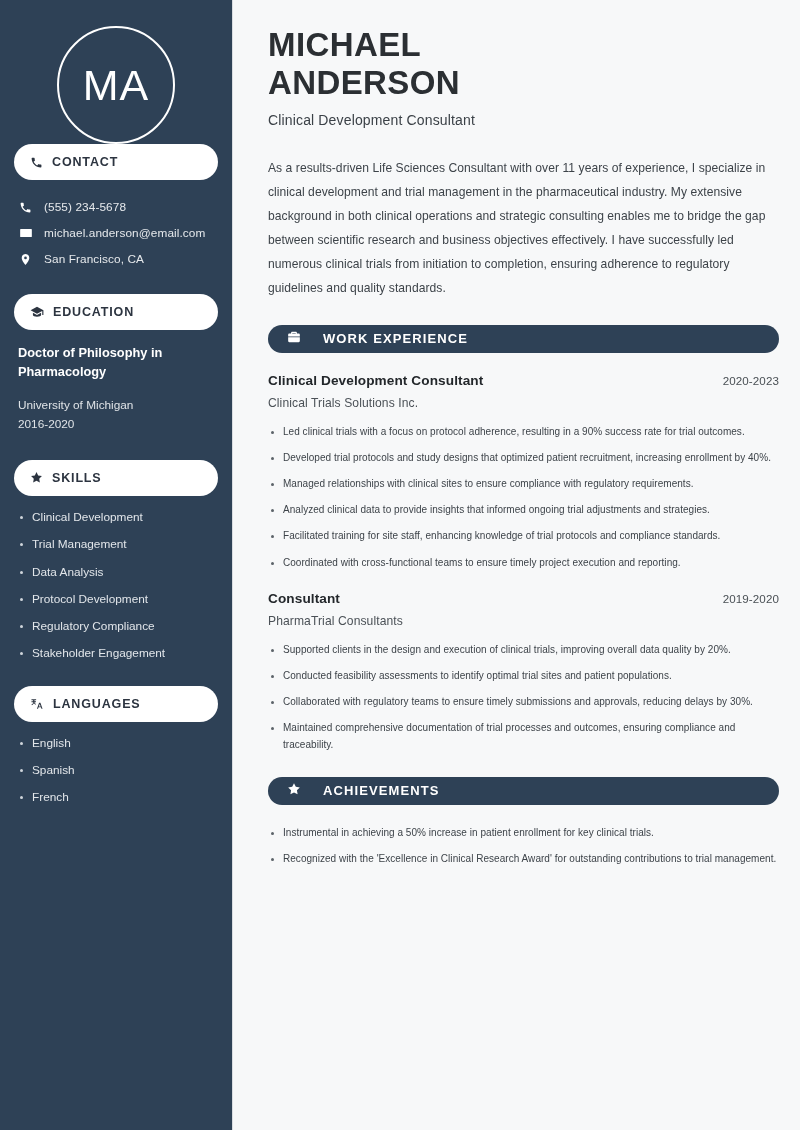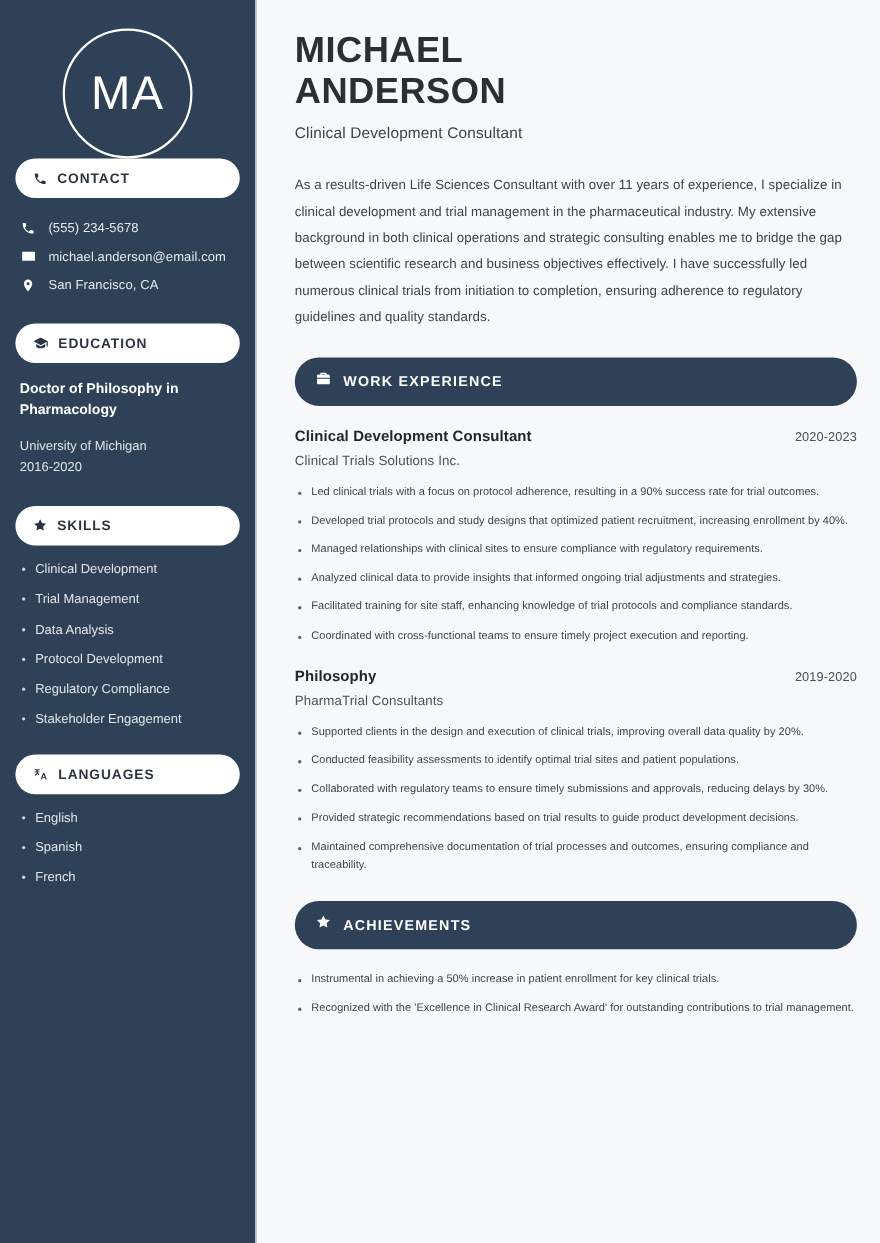--- a/index.html
+++ b/index.html
@@ -181,24 +181,24 @@
     font-size: 12.1px;
     line-height: 2.0;
     color: #3d4349;
     letter-spacing: 0.05px;
   }
 
   .section-bar {
     background: #2e4156;
     color: #ffffff;
     border-radius: 999px;
-    height: 44px;
+    height: 28px;
     display: flex;
     align-items: center;
-    gap: 11px;
+    gap: 22px;
     padding: 0 19px;
     margin-top: 24px;
     margin-bottom: 20px;
   }
 
   .section-bar .bar-label {
     font-size: 13px;
     font-weight: 700;
     letter-spacing: 1.1px;
     text-transform: uppercase;
@@ -393,29 +393,28 @@
         <li>Developed trial protocols and study designs that optimized patient recruitment, increasing enrollment by 40%.</li>
         <li>Managed relationships with clinical sites to ensure compliance with regulatory requirements.</li>
         <li>Analyzed clinical data to provide insights that informed ongoing trial adjustments and strategies.</li>
         <li>Facilitated training for site staff, enhancing knowledge of trial protocols and compliance standards.</li>
         <li>Coordinated with cross-functional teams to ensure timely project execution and reporting.</li>
       </ul>
     </div>
 
     <div class="job">
       <div class="job-head">
-        <span class="job-role">Philosophy</span>
+        <span class="job-role">Consultant</span>
         <span class="job-dates">2019-2020</span>
       </div>
       <div class="job-company">PharmaTrial Consultants</div>
       <ul class="bullets">
         <li>Supported clients in the design and execution of clinical trials, improving overall data quality by 20%.</li>
         <li>Conducted feasibility assessments to identify optimal trial sites and patient populations.</li>
         <li>Collaborated with regulatory teams to ensure timely submissions and approvals, reducing delays by 30%.</li>
-        <li>Provided strategic recommendations based on trial results to guide product development decisions.</li>
         <li>Maintained comprehensive documentation of trial processes and outcomes, ensuring compliance and traceability.</li>
       </ul>
     </div>
 
     <div class="section-bar">
       <span>
         <svg width="14" height="14" viewBox="0 0 24 24" fill="#ffffff">
             <path d="m12 2 3.1 6.3 6.9 1-5 4.9 1.2 6.8L12 17.8 5.8 21l1.2-6.8-5-4.9 6.9-1L12 2z"></path>
           </svg>
       </span>

